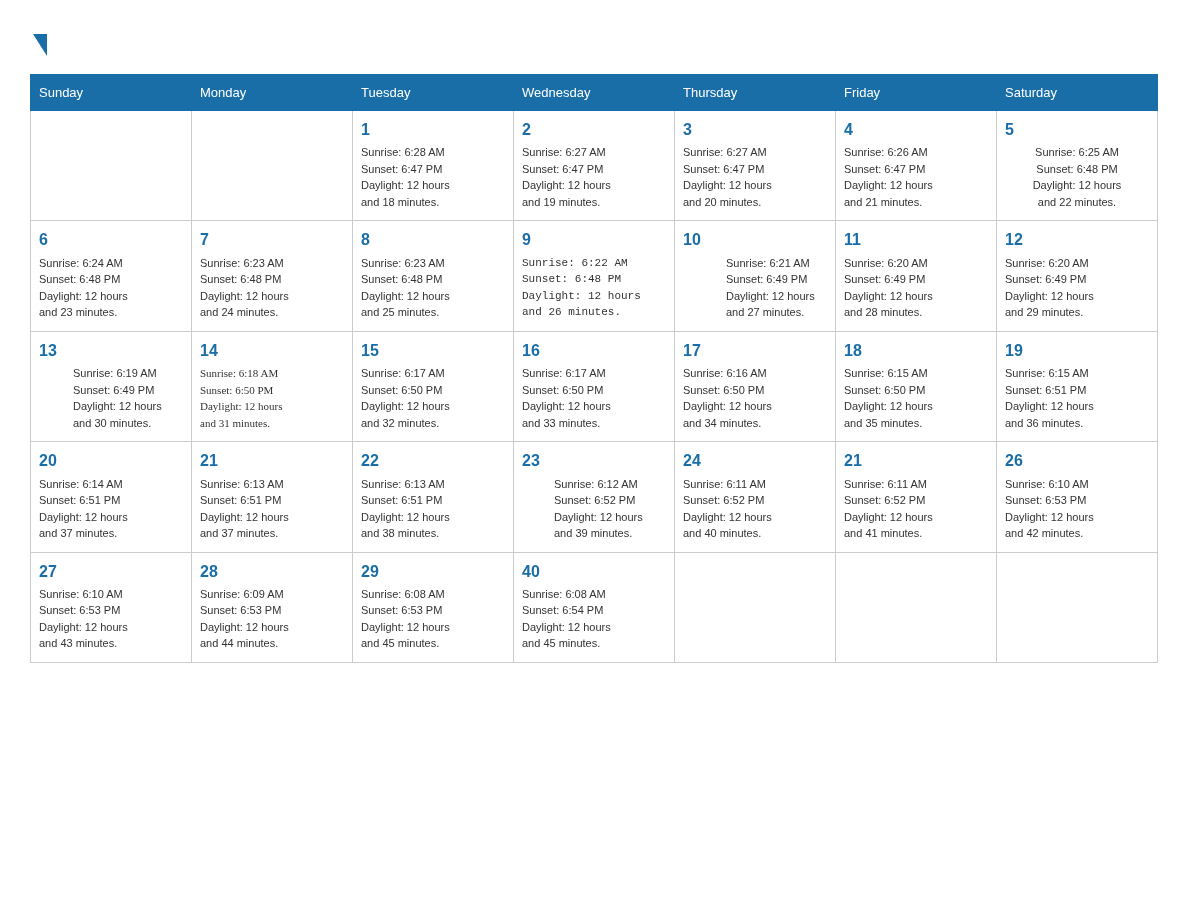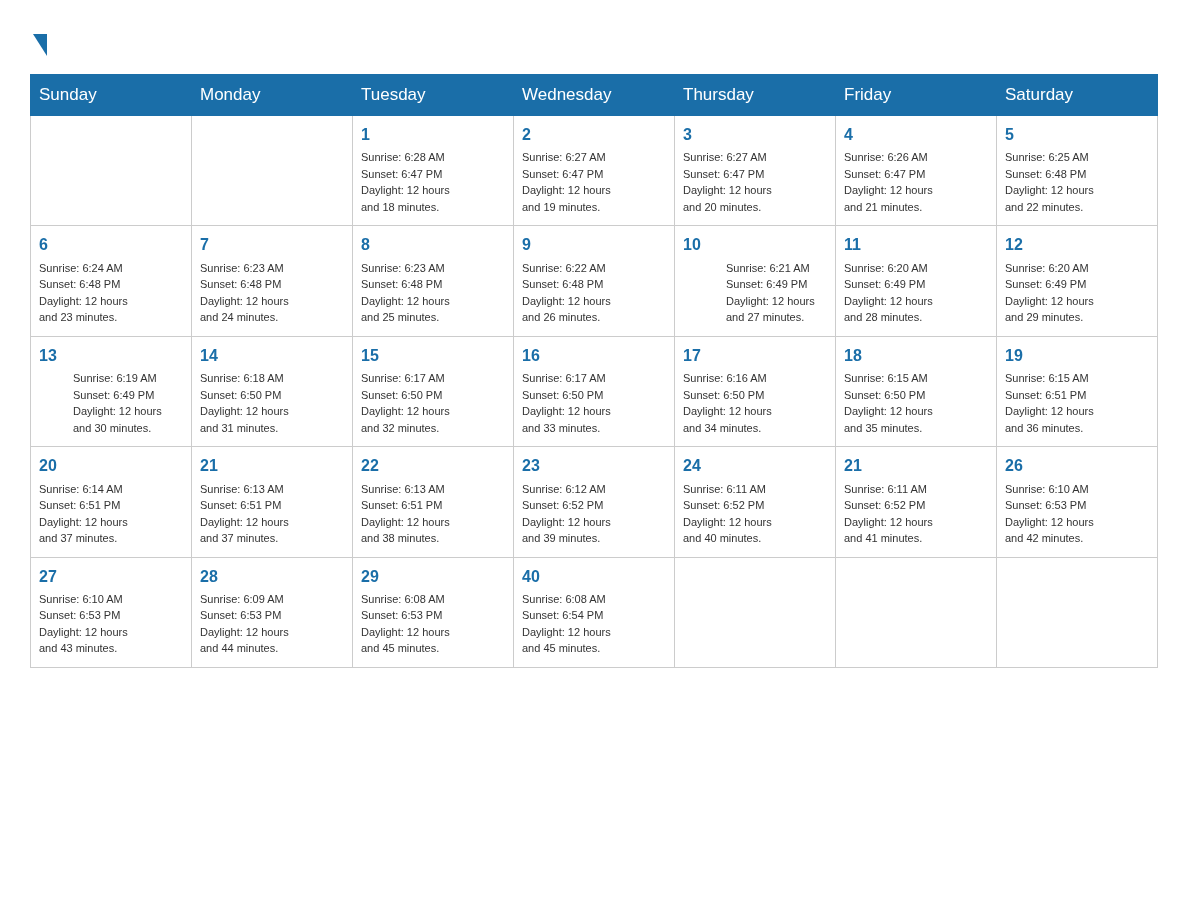--- a/index.html
+++ b/index.html
@@ -64,21 +64,21 @@
     }
     .calendar {
       width: 100%;
       border-collapse: collapse;
       border: 1px solid #aaa;
     }
     .calendar th {
       background-color: #1a6ea8;
       color: #fff;
       padding: 10px 8px;
-      font-size: 17px;
+      font-size: 13px;
       font-weight: normal;
       text-align: left;
       border: 1px solid #1a6ea8;
     }
     .calendar td {
       vertical-align: top;
       padding: 8px 8px 10px 8px;
       border: 1px solid #ccc;
       width: 14.28%;
       min-height: 90px;
@@ -158,21 +158,21 @@
         </td>
         <td>
           <span class="day-num">4</span>
           <div class="day-info" style="white-space: pre-line;">Sunrise: 6:26 AM
 Sunset: 6:47 PM
 Daylight: 12 hours
 and 21 minutes.</div>
         </td>
         <td>
           <span class="day-num">5</span>
-          <div class="day-info" style="white-space: pre-line;">Sunrise: 6:25 AM
+          <div class="day-info" style="white-space: pre-line; text-align: center;">Sunrise: 6:25 AM
 Sunset: 6:48 PM
 Daylight: 12 hours
 and 22 minutes.</div>
         </td>
       </tr>
       <tr>
         <td>
           <span class="day-num">6</span>
           <div class="day-info" style="white-space: pre-line;">Sunrise: 6:24 AM
 Sunset: 6:48 PM
@@ -188,21 +188,21 @@
         </td>
         <td>
           <span class="day-num">8</span>
           <div class="day-info" style="white-space: pre-line;">Sunrise: 6:23 AM
 Sunset: 6:48 PM
 Daylight: 12 hours
 and 25 minutes.</div>
         </td>
         <td>
           <span class="day-num">9</span>
-          <div class="day-info" style="white-space: pre-line;">Sunrise: 6:22 AM
+          <div class="day-info" style="white-space: pre-line; font-family: Liberation Mono, monospace;">Sunrise: 6:22 AM
 Sunset: 6:48 PM
 Daylight: 12 hours
 and 26 minutes.</div>
         </td>
         <td>
           <span class="day-num">10</span>
           <div class="day-info" style="white-space: pre-line; margin-left: 43px;">Sunrise: 6:21 AM
 Sunset: 6:49 PM
 Daylight: 12 hours
 and 27 minutes.</div>
@@ -225,21 +225,21 @@
       <tr>
         <td>
           <span class="day-num">13</span>
           <div class="day-info" style="white-space: pre-line; margin-left: 34px;">Sunrise: 6:19 AM
 Sunset: 6:49 PM
 Daylight: 12 hours
 and 30 minutes.</div>
         </td>
         <td>
           <span class="day-num">14</span>
-          <div class="day-info" style="white-space: pre-line;">Sunrise: 6:18 AM
+          <div class="day-info" style="white-space: pre-line; font-family: Liberation Serif, serif;">Sunrise: 6:18 AM
 Sunset: 6:50 PM
 Daylight: 12 hours
 and 31 minutes.</div>
         </td>
         <td>
           <span class="day-num">15</span>
           <div class="day-info" style="white-space: pre-line;">Sunrise: 6:17 AM
 Sunset: 6:50 PM
 Daylight: 12 hours
 and 32 minutes.</div>
@@ -290,21 +290,21 @@
         </td>
         <td>
           <span class="day-num">22</span>
           <div class="day-info" style="white-space: pre-line;">Sunrise: 6:13 AM
 Sunset: 6:51 PM
 Daylight: 12 hours
 and 38 minutes.</div>
         </td>
         <td>
           <span class="day-num">23</span>
-          <div class="day-info" style="white-space: pre-line;">Sunrise: 6:12 AM
+          <div class="day-info" style="white-space: pre-line; margin-left: 32px;">Sunrise: 6:12 AM
 Sunset: 6:52 PM
 Daylight: 12 hours
 and 39 minutes.</div>
         </td>
         <td>
           <span class="day-num">24</span>
           <div class="day-info" style="white-space: pre-line;">Sunrise: 6:11 AM
 Sunset: 6:52 PM
 Daylight: 12 hours
 and 40 minutes.</div>

